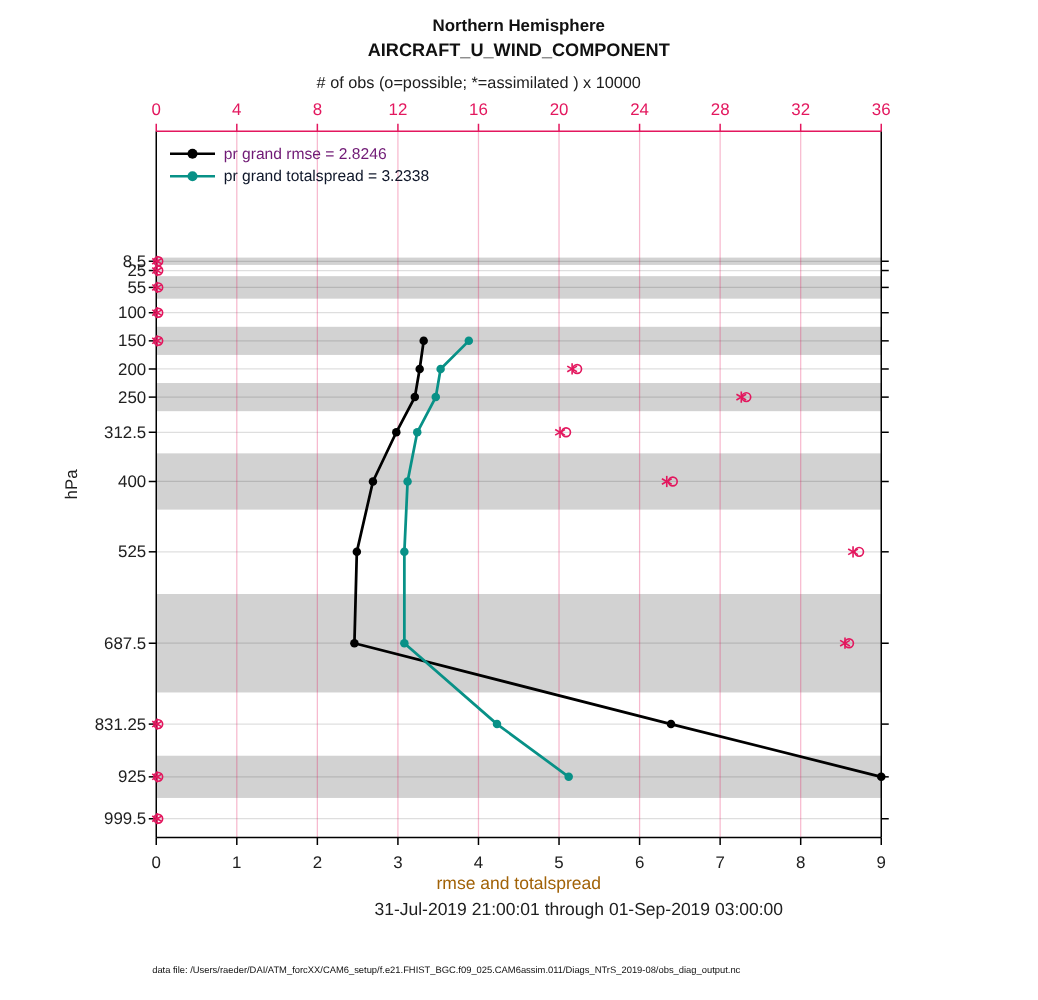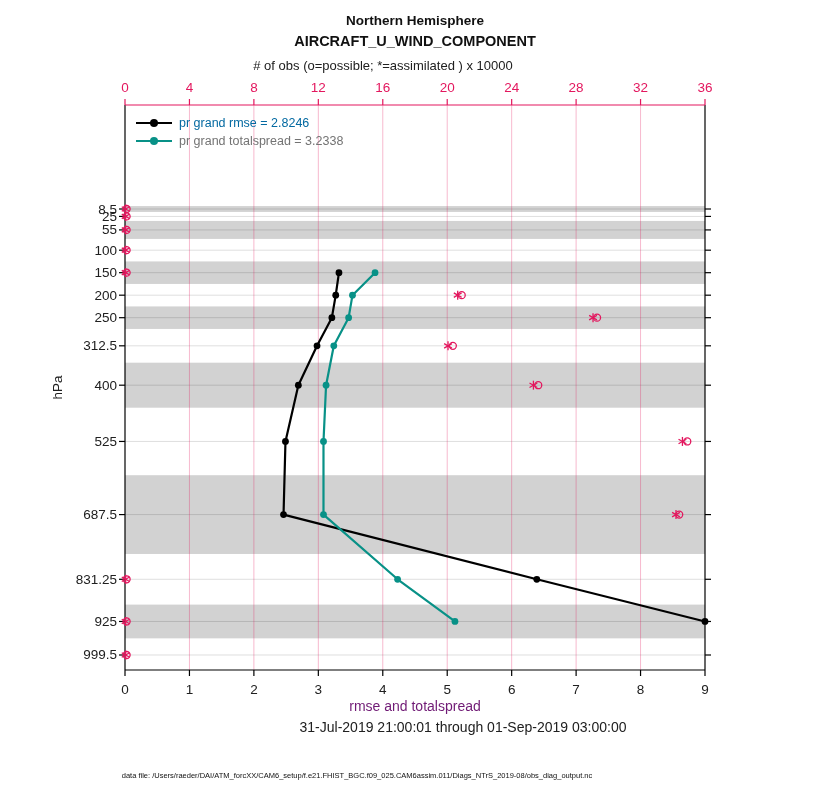--- a/index.html
+++ b/index.html
@@ -9,21 +9,21 @@
   #title1{top:13px;left:0;width:830px;text-align:center;font-size:13.5px;font-weight:bold;color:#111;}
   #title2{top:33px;left:0;width:830px;text-align:center;font-size:14.5px;font-weight:bold;color:#111;}
   #obslabel{top:58px;left:0;width:766px;text-align:center;font-size:13px;}
   #legend{top:114px;left:136px;}
   .legend-row{display:flex;align-items:center;height:18px;}
   .legend-swatch{position:relative;width:36px;height:10px;margin-right:7px;flex:0 0 36px;}
   .legend-swatch .lline{position:absolute;left:0;top:4px;width:36px;height:2.4px;}
   .legend-swatch .ldot{position:absolute;left:14px;top:1px;width:8px;height:8px;border-radius:50%;}
   .legend-label{font-size:12.5px;white-space:nowrap;}
   #ylab{top:380px;left:22px;width:70px;text-align:center;font-size:13.5px;transform:rotate(-90deg);color:#202020;}
-  #xlab{top:698px;left:0;width:830px;text-align:center;font-size:14px;color:#701a75;}
+  #xlab{top:698px;left:0;width:830px;text-align:center;font-size:14px;color:#a16207;}
   #daterange{top:719px;left:0;width:830px;text-align:center;font-size:14px;color:#202020;margin-left:48px;}
   #datafile{top:771px;left:0;width:714px;text-align:center;font-size:7.5px;color:#111;}
   svg{position:absolute;top:0;left:0;}
 </style>
 </head>
 <body>
 
 <div id="page">
 
   <svg id="chart-svg" width="830" height="800">
@@ -223,28 +223,28 @@
   <div id="title2" class="abs">AIRCRAFT_U_WIND_COMPONENT</div>
   <div id="title1" class="abs">Northern Hemisphere</div>
   <div id="obslabel" class="abs"># of obs (o=possible; *=assimilated ) x 10000</div>
 
   <div id="legend" class="abs">
     <div class="legend-row">
       <span class="legend-swatch">
         <span class="lline" style="background: rgb(0, 0, 0);"></span>
           <span class="ldot" style="background: rgb(0, 0, 0);"></span>
       </span>
-      <span class="legend-label" style="color: #0369a1;">pr grand rmse = 2.8246</span>
+      <span class="legend-label" style="color: #701a75;">pr grand rmse = 2.8246</span>
     </div>
     <div class="legend-row">
       <span class="legend-swatch">
         <span class="lline" style="background: rgb(8, 145, 135);"></span>
           <span class="ldot" style="background: rgb(8, 145, 135);"></span>
       </span>
-      <span class="legend-label" style="color: #737373;">pr grand totalspread = 3.2338</span>
+      <span class="legend-label" style="color: #0f172a;">pr grand totalspread = 3.2338</span>
     </div>
   </div>
 
   <div id="ylab" class="abs">hPa</div>
   <div id="xlab" class="abs">rmse and totalspread</div>
   <div id="daterange" class="abs">31-Jul-2019 21:00:01 through 01-Sep-2019 03:00:00</div>
   <div id="datafile" class="abs">data file: /Users/raeder/DAI/ATM_forcXX/CAM6_setup/f.e21.FHIST_BGC.f09_025.CAM6assim.011/Diags_NTrS_2019-08/obs_diag_output.nc</div>
 
 </div>
 

